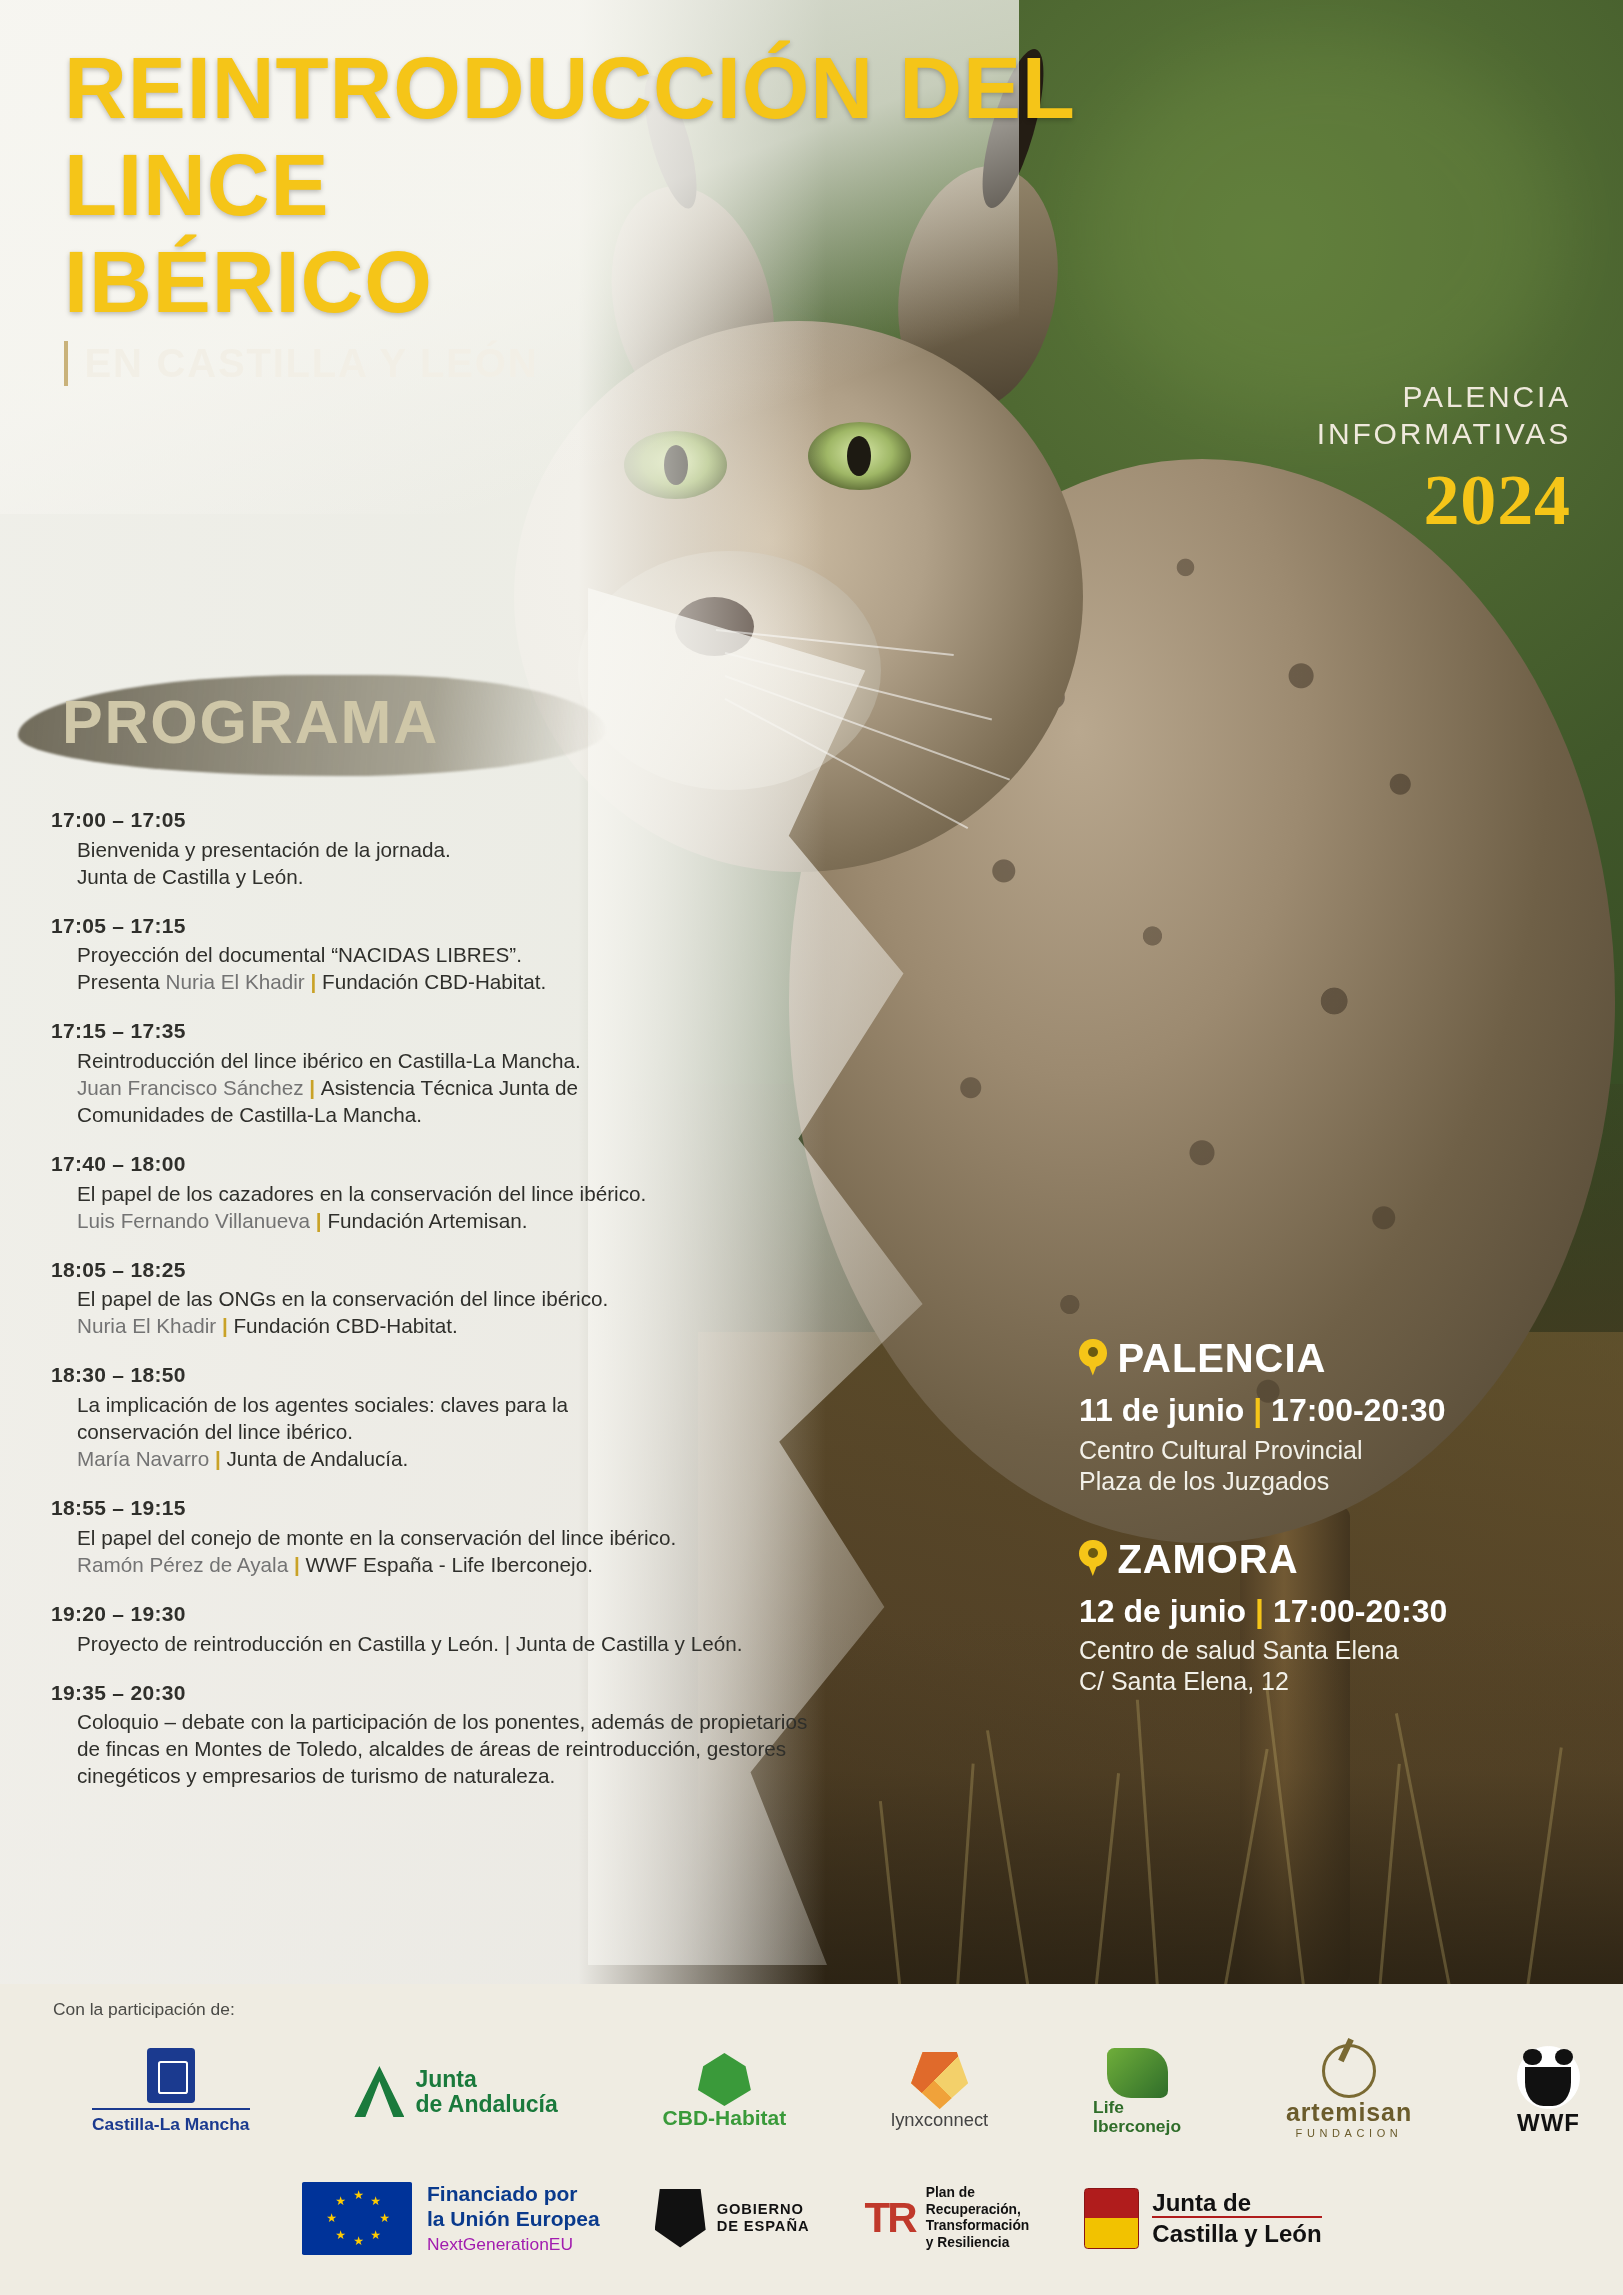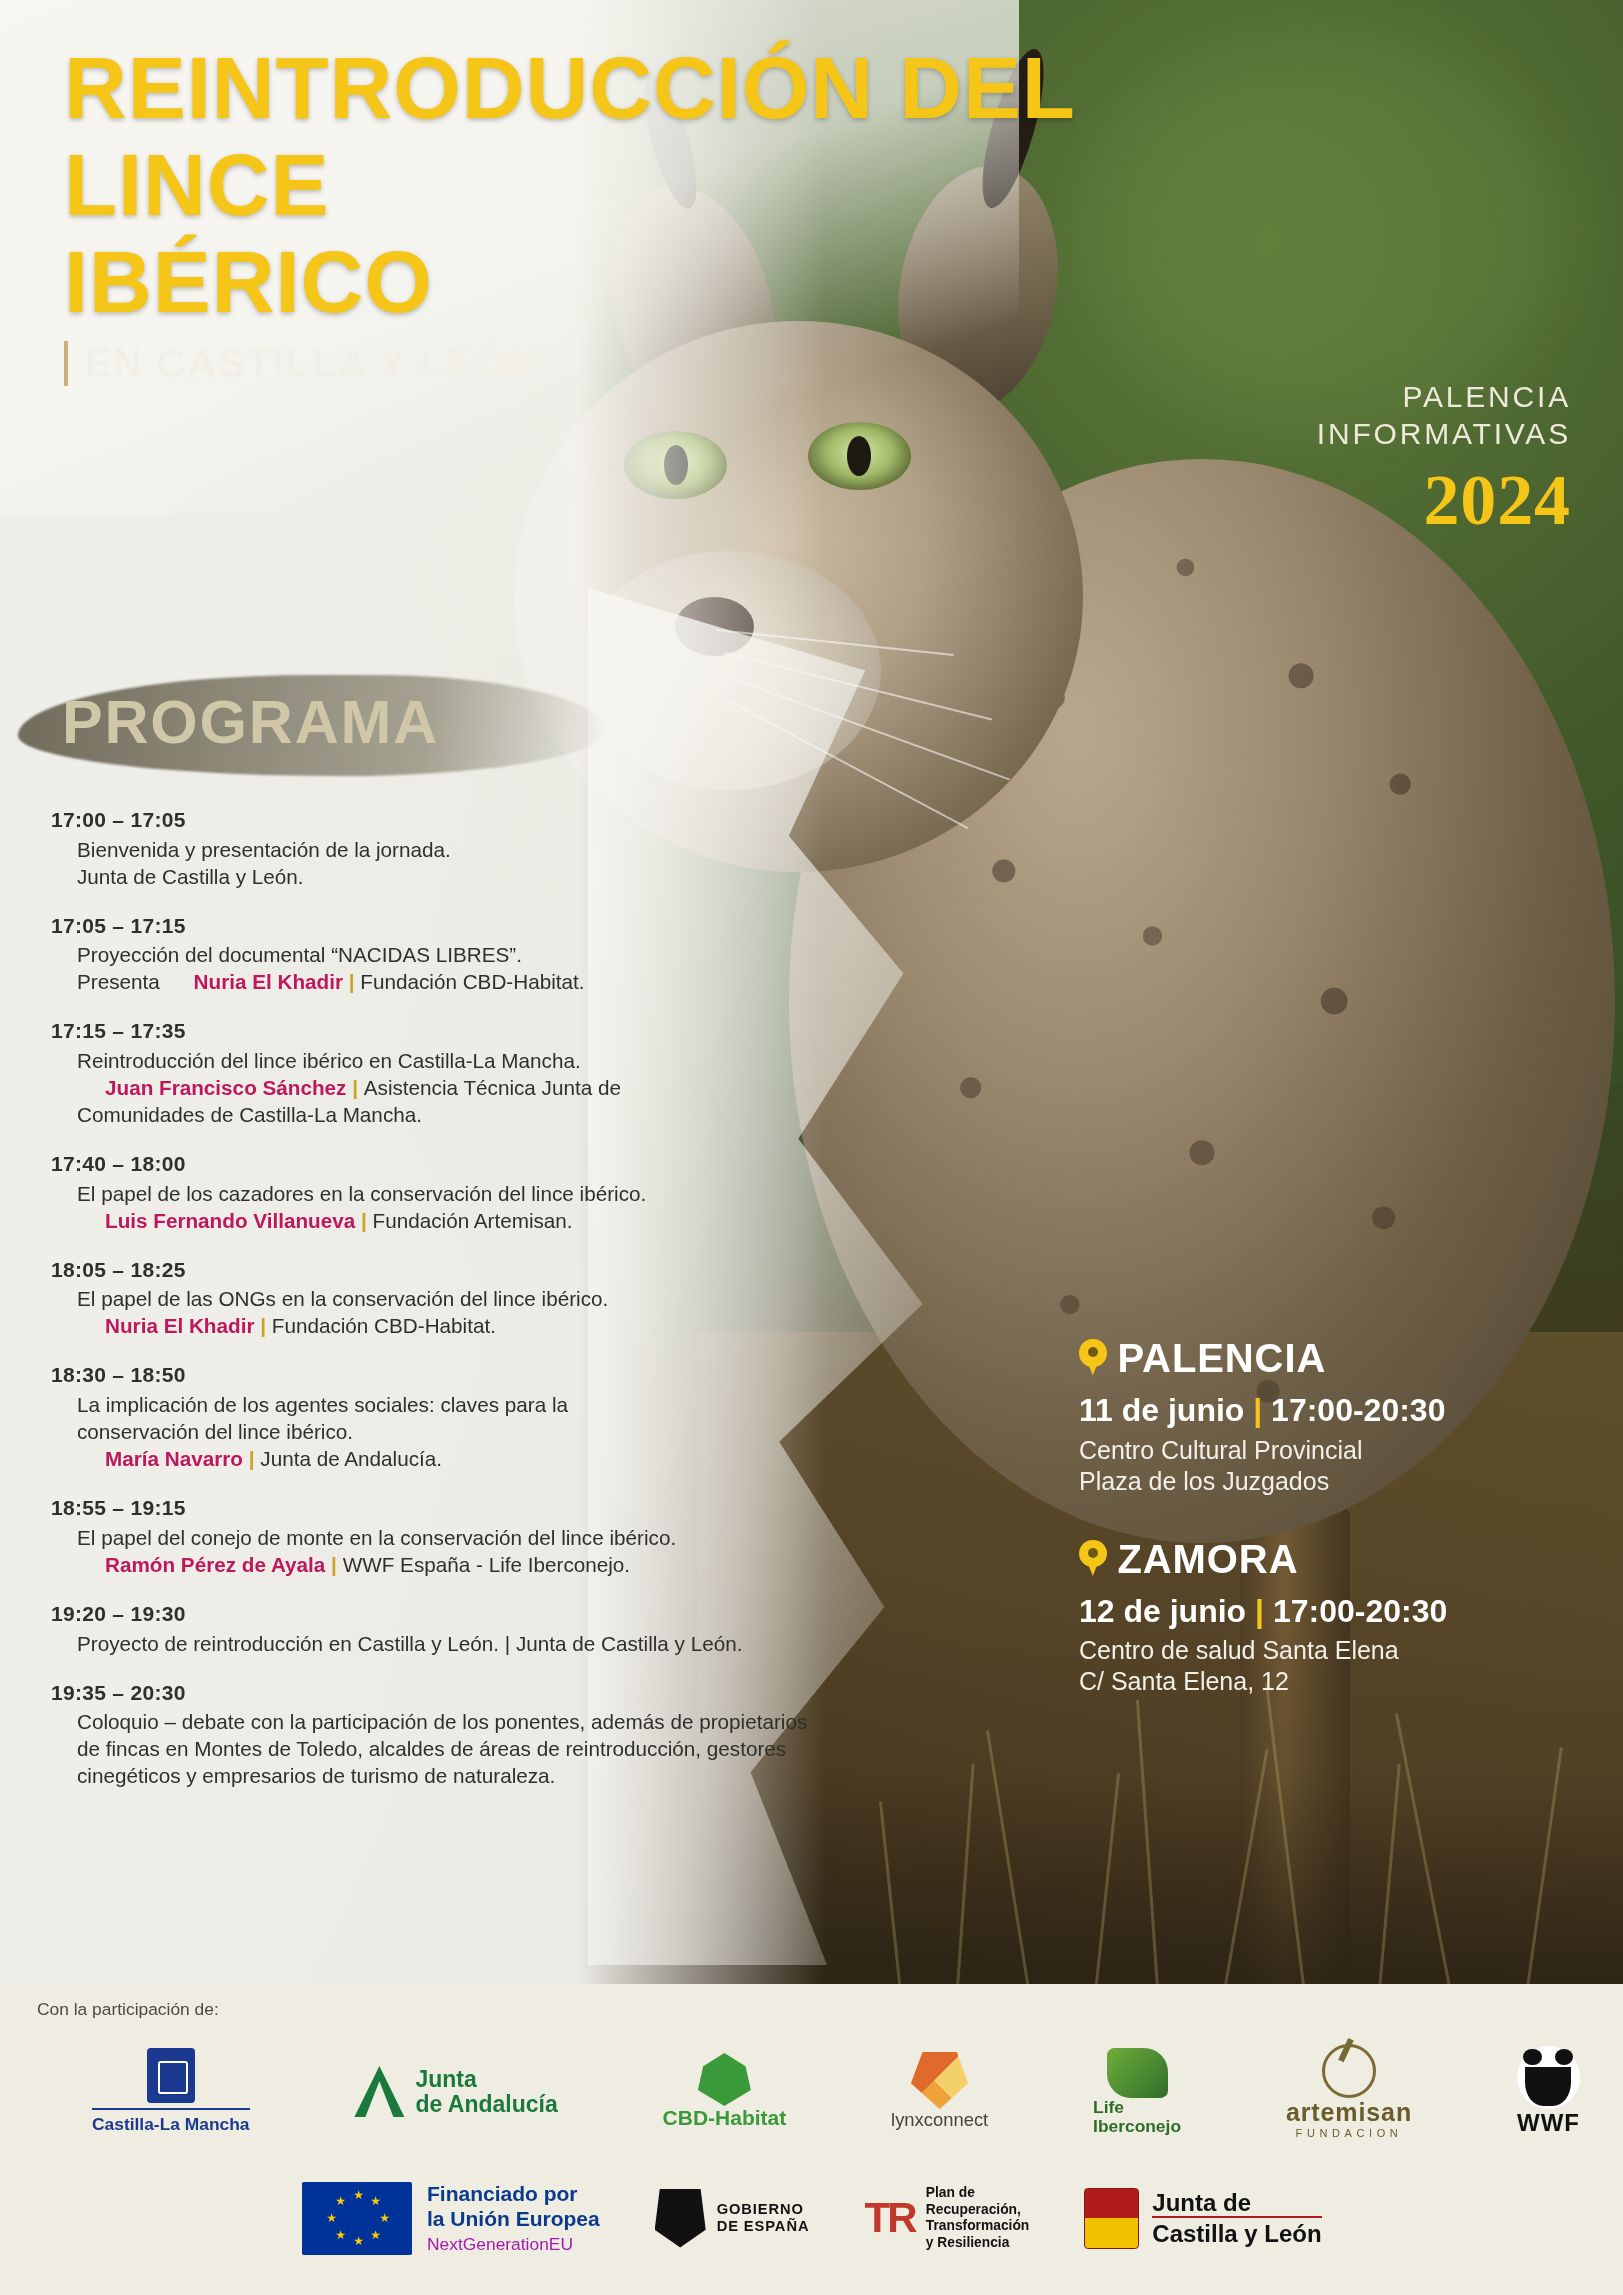--- a/index.html
+++ b/index.html
@@ -138,37 +138,37 @@
   .prog-title{
     position:absolute;left:62px;top:687px;
     font-size:61px;font-weight:bold;color:#cfc7a8;letter-spacing:1.8px;
   }
   
   .program{position:absolute;left:51px;top:808px;width:992px;}
   .slot{margin-bottom:24px;}
   .slot .time{font-size:21px;font-weight:bold;color:#2f2f2b;letter-spacing:0.3px;}
   .slot .lines{margin-left:26px;margin-top:3.7px;}
   .slot .ln{font-size:20.7px;line-height:27px;color:#2f2f2b;}
-  .sp{font-weight:bold;color:#be185d;margin-left:28px;}
+  .sp{font-weight:normal;color:#737373;}
   .sep{color:#c9a227;font-weight:bold;}
   
   .venues{position:absolute;left:1079px;top:1336px;width:514px;color:#fff;}
   .venue{margin-bottom:40px;}
   .v-head{display:flex;align-items:center;gap:11px;}
   .pin{width:27.5px;height:39px;position:relative;flex:none;}
   .pin:before{content:"";position:absolute;left:0;top:0;width:27.5px;height:27.5px;border-radius:50%;background:#f5c518;}
   .pin:after{content:"";position:absolute;left:7.3px;top:20px;width:13px;height:16.5px;background:#f5c518;clip-path:polygon(0 0,100% 0,50% 100%);}
   .pin span{position:absolute;left:9.2px;top:8.3px;width:10px;height:10px;border-radius:50%;background:#6b5a10;display:block;}
   .v-city{font-size:40px;font-weight:bold;letter-spacing:0.9px;color:#ffffff;}
   .v-date{font-size:32px;font-weight:bold;margin-top:11px;color:#ffffff;}
   .v-date .bar{color:#f5c518;}
   .v-addr{font-size:25px;line-height:31px;margin-top:5.5px;color:#f2f0e8;}
   
   .footer{position:absolute;left:0;top:1984px;width:1624px;height:312px;background:#efece2;}
-  .part-label{position:absolute;left:37px;top:14.7px;font-size:17.4px;color:#4a4a46;}
+  .part-label{position:absolute;left:53px;top:14.7px;font-size:17.4px;color:#4a4a46;}
   .logos{position:absolute;left:92px;top:48px;width:1488px;height:119px;display:flex;align-items:center;justify-content:space-between;}
   .logo{display:flex;flex-direction:column;align-items:center;justify-content:center;}
   .logo .mark{display:flex;align-items:center;justify-content:center;}
   
   .clm-shield{width:48px;height:55px;background:#1b3a8f;border-radius:3.7px;position:relative;}
   .clm-shield:after{content:"";position:absolute;left:11px;top:13px;width:26px;height:29px;border:2.8px solid #fff;border-radius:2.8px;}
   .clm-cap{font-size:17.4px;font-weight:bold;color:#1b3a8f;border-top:2.8px solid #1b3a8f;padding-top:3.7px;margin-top:5.5px;}
   .and-a{width:50px;height:51px;background:#1a7a3c;clip-path:polygon(50% 0,100% 100%,78% 100%,50% 30%,22% 100%,0 100%);}
   .and-txt{font-size:23px;font-weight:bold;color:#1a7a3c;line-height:25px;text-align:left;}
   .cbd-leaf{width:53px;height:53px;background:#3a9a3a;clip-path:polygon(50% 0,90% 25%,100% 70%,50% 100%,0 70%,10% 25%);}

